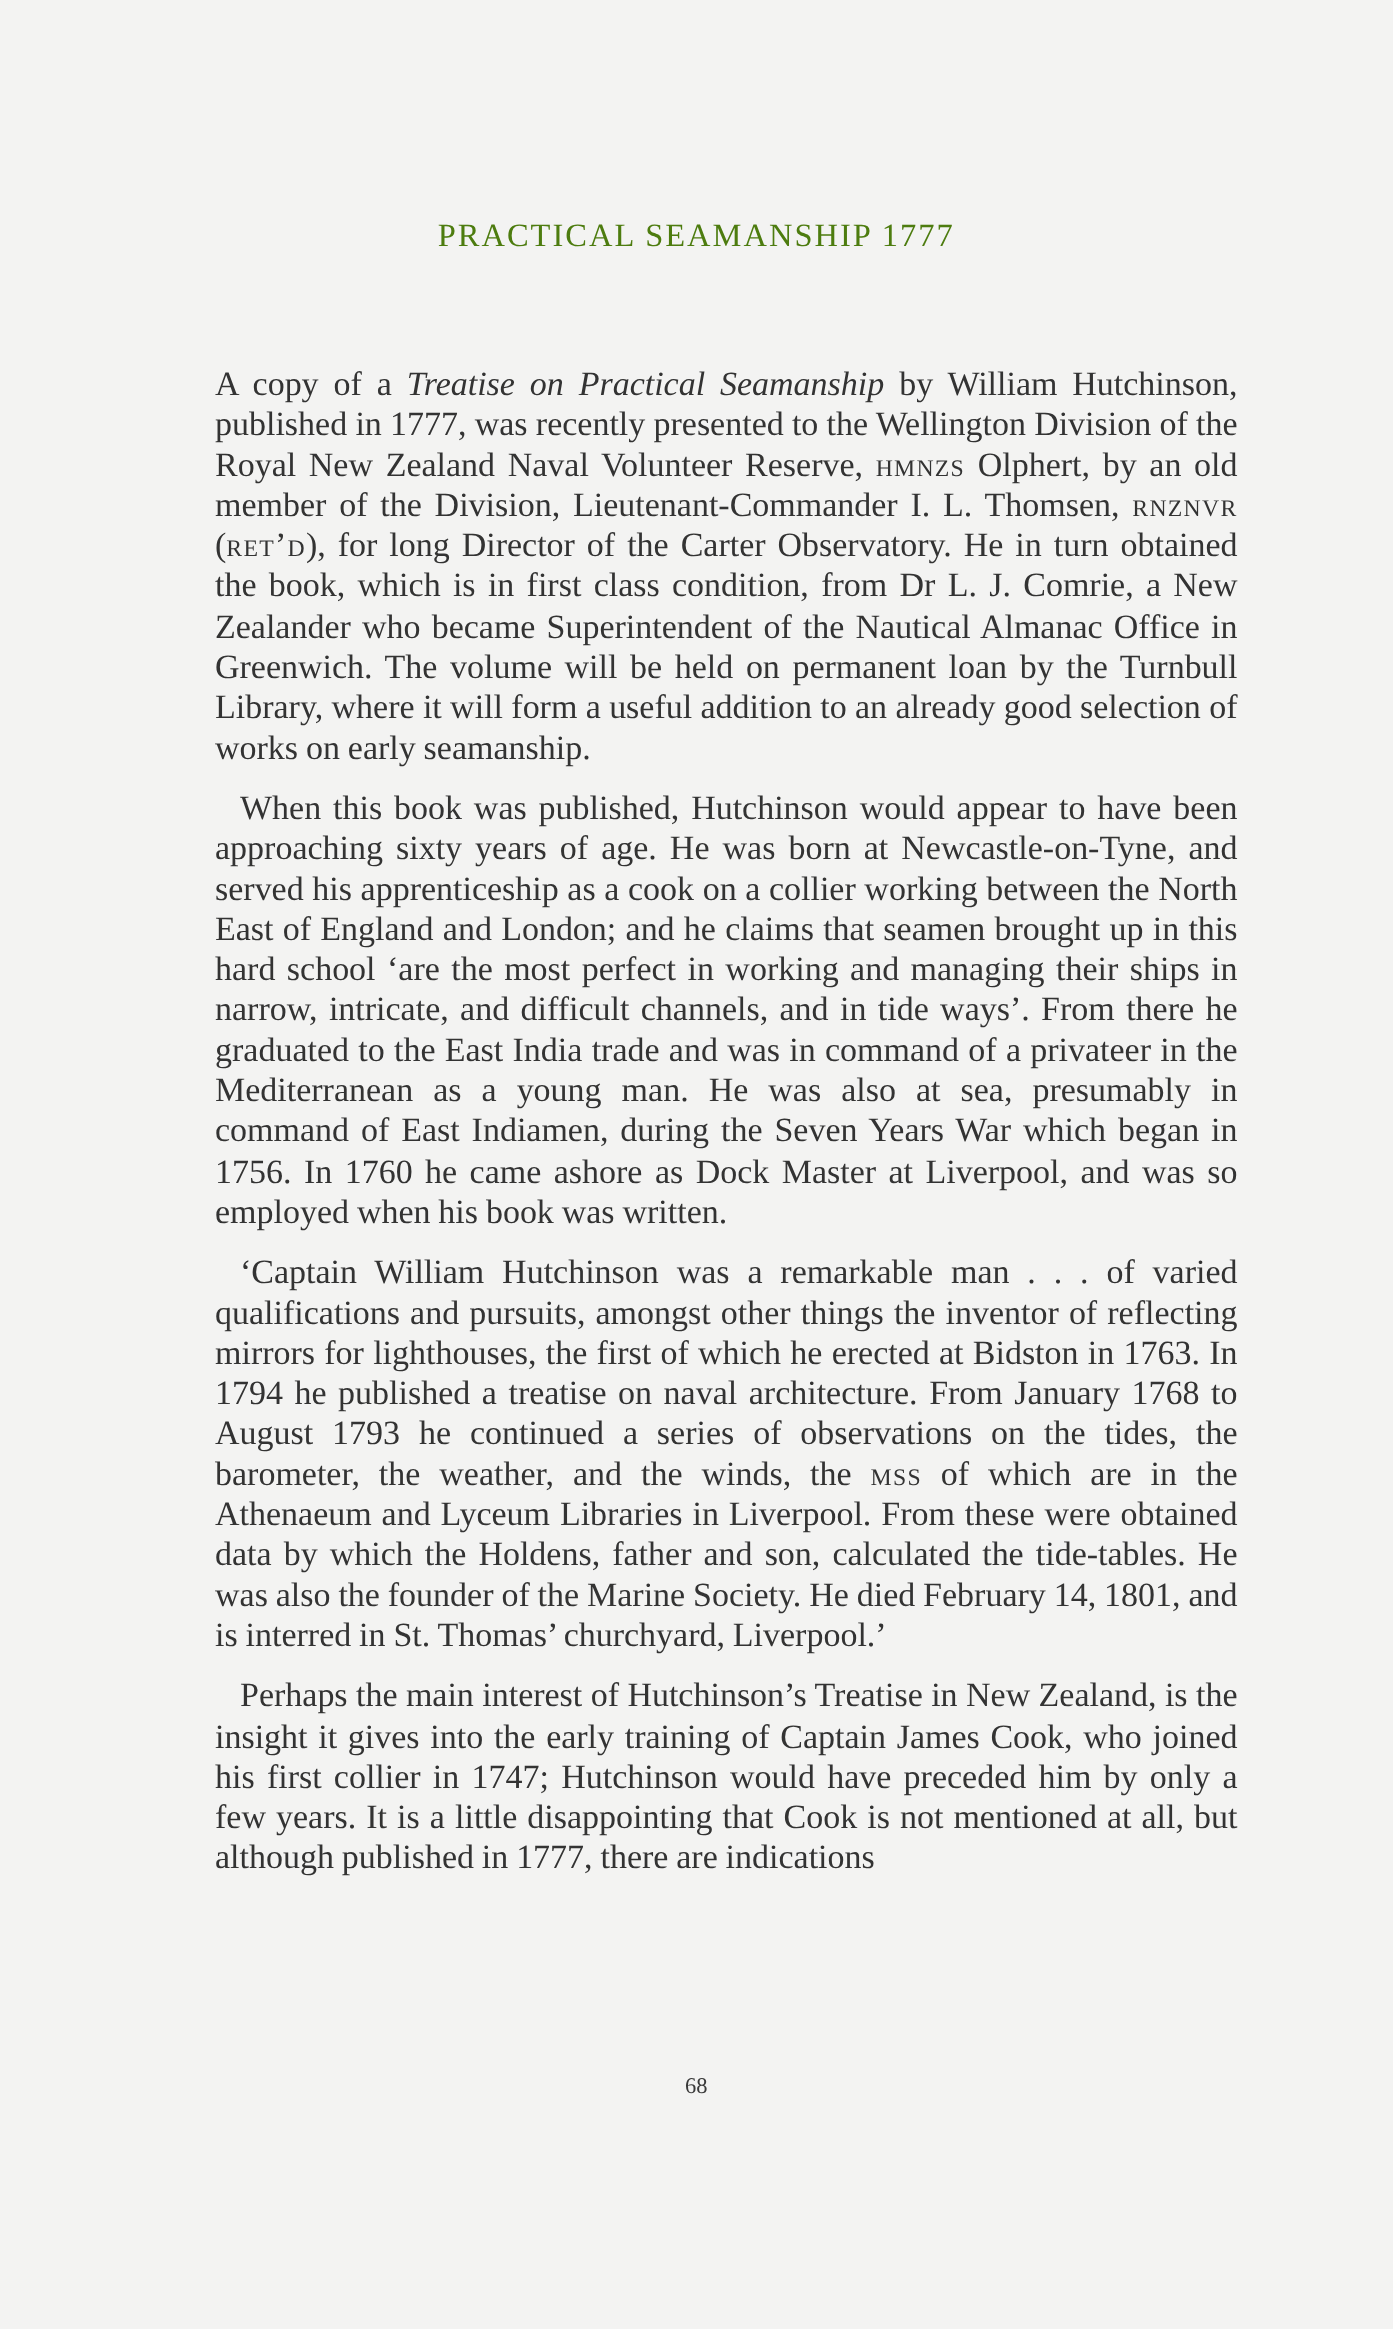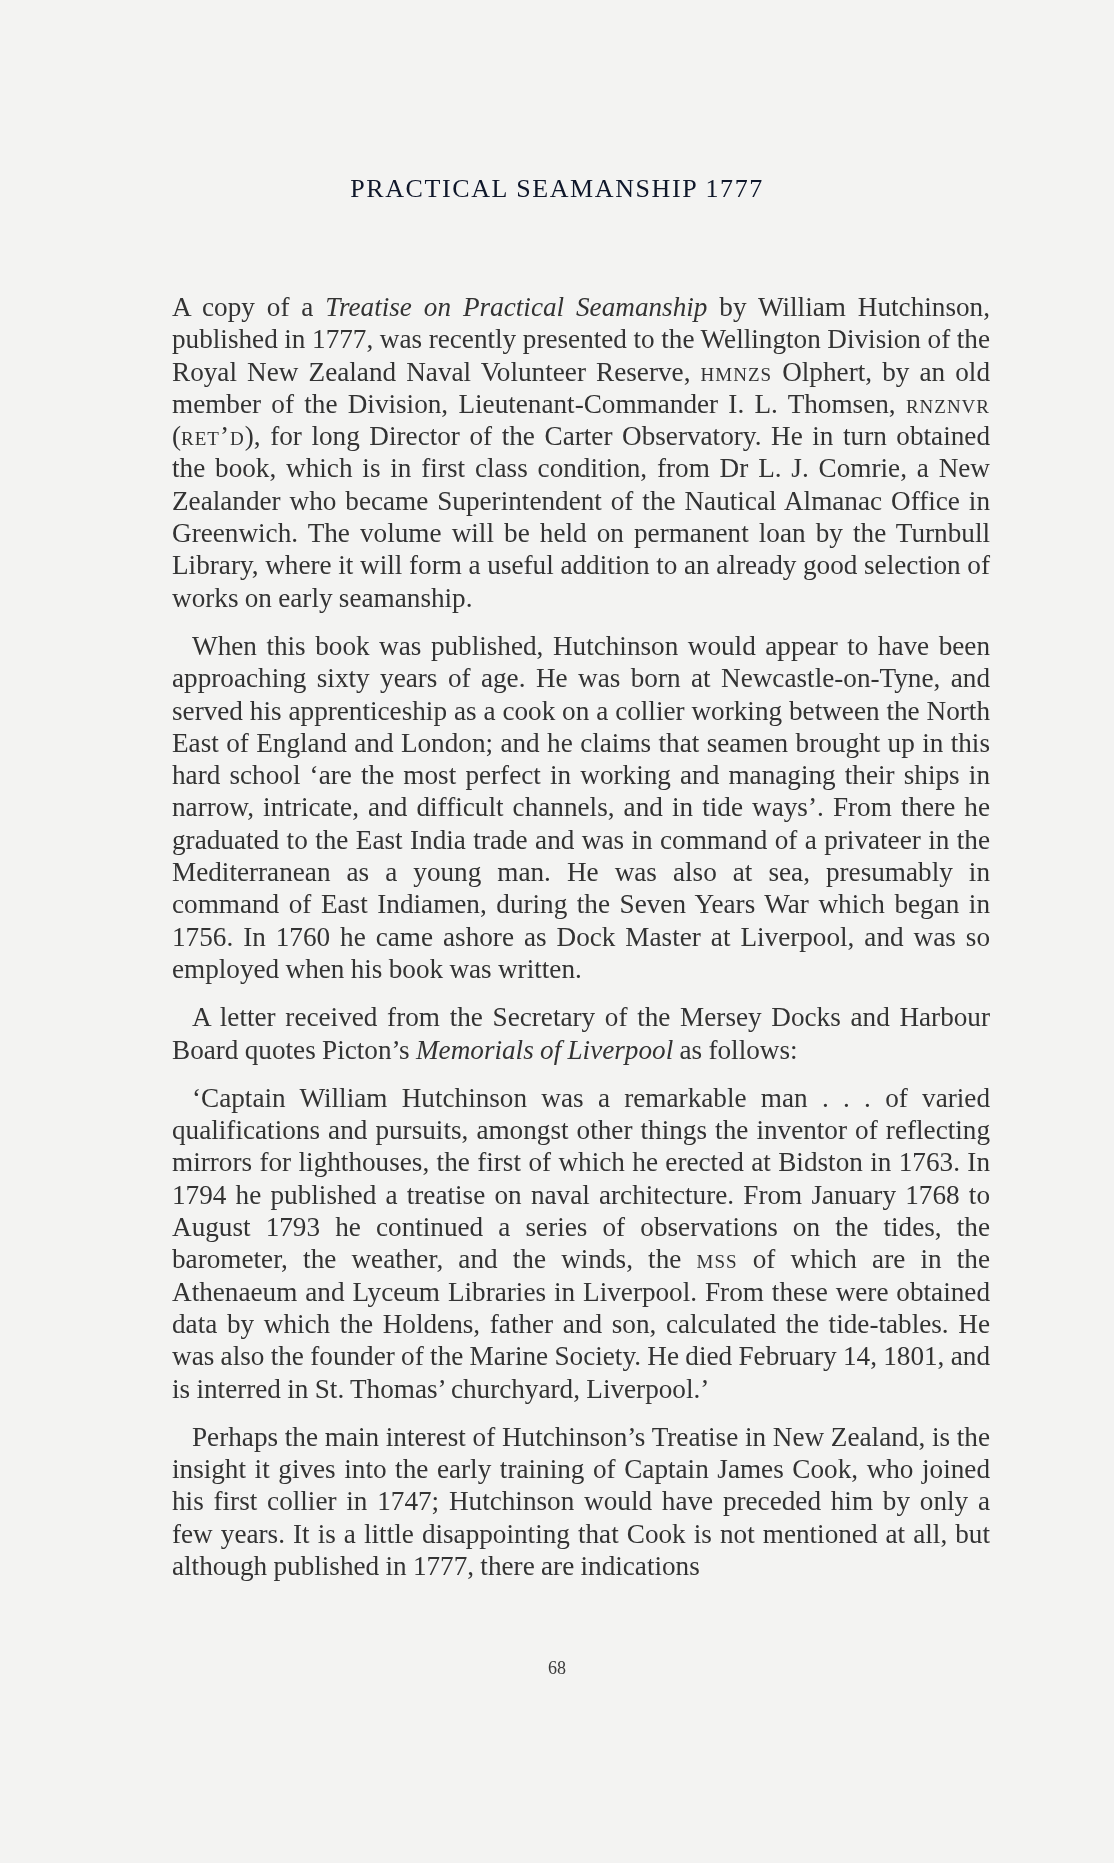--- a/index.html
+++ b/index.html
@@ -23,21 +23,21 @@
       height: 1863px;
     }
     .running-title {
       position: absolute;
       top: 173px;
       left: 0;
       width: 1114px;
       text-align: center;
       font-size: 26px;
       letter-spacing: 1.6px;
-      color: #0f172a;
+      color: #4d7c0f;
       line-height: 32px;
     }
     .body-text {
       position: absolute;
       left: 156px;
       top: 275px;
       width: 850px;
       font-size: 27.2px;
       line-height: 32.3px;
       text-align: justify;
@@ -71,19 +71,18 @@
   </style>
 </head>
 <body>
 
 <div class="page">
   <div class="running-title">PRACTICAL SEAMANSHIP 1777</div>
 
   <div class="body-text">
     <p class="first"><span>A copy of a </span><em>Treatise on Practical Seamanship</em><span> by William Hutchinson, published in 1777, was recently presented to the Wellington Division of the Royal New Zealand Naval Volunteer Reserve, </span><span class="sc">HMNZS</span><span> Olphert, by an old member of the Division, Lieutenant-Commander I. L. Thomsen, </span><span class="sc">RNZNVR</span><span> (</span><span class="sc">RET’D</span><span>), for long Director of the Carter Observatory. He in turn obtained the book, which is in first class condition, from Dr L. J. Comrie, a New Zealander who became Superintendent of the Nautical Almanac Office in Greenwich. The volume will be held on permanent loan by the Turnbull Library, where it will form a useful addition to an already good selection of works on early seamanship.</span></p>
     <p><span>When this book was published, Hutchinson would appear to have been approaching sixty years of age. He was born at Newcastle-on-Tyne, and served his apprenticeship as a cook on a collier working between the North East of England and London; and he claims that seamen brought up in this hard school ‘are the most perfect in working and managing their ships in narrow, intricate, and difficult channels, and in tide ways’. From there he graduated to the East India trade and was in command of a privateer in the Mediterranean as a young man. He was also at sea, presumably in command of East Indiamen, during the Seven Years War which began in 1756. In 1760 he came ashore as Dock Master at Liverpool, and was so employed when his book was written.</span></p>
-    <p><span>A letter received from the Secretary of the Mersey Docks and Harbour Board quotes Picton’s </span><em>Memorials of Liverpool</em><span> as follows:</span></p>
     <p><span>‘Captain William Hutchinson was a remarkable man . . . of varied qualifications and pursuits, amongst other things the inventor of reflecting mirrors for lighthouses, the first of which he erected at Bidston in 1763. In 1794 he published a treatise on naval architecture. From January 1768 to August 1793 he continued a series of observations on the tides, the barometer, the weather, and the winds, the </span><span class="sc">MSS</span><span> of which are in the Athenaeum and Lyceum Libraries in Liverpool. From these were obtained data by which the Holdens, father and son, calculated the tide-tables. He was also the founder of the Marine Society. He died February 14, 1801, and is interred in St. Thomas’ churchyard, Liverpool.’</span></p>
     <p><span>Perhaps the main interest of Hutchinson’s Treatise in New Zealand, is the insight it gives into the early training of Captain James Cook, who joined his first collier in 1747; Hutchinson would have preceded him by only a few years. It is a little disappointing that Cook is not mentioned at all, but although published in 1777, there are indications</span></p>
   </div>
 
   <div class="page-number">68</div>
 </div>
 
 </body></html>

